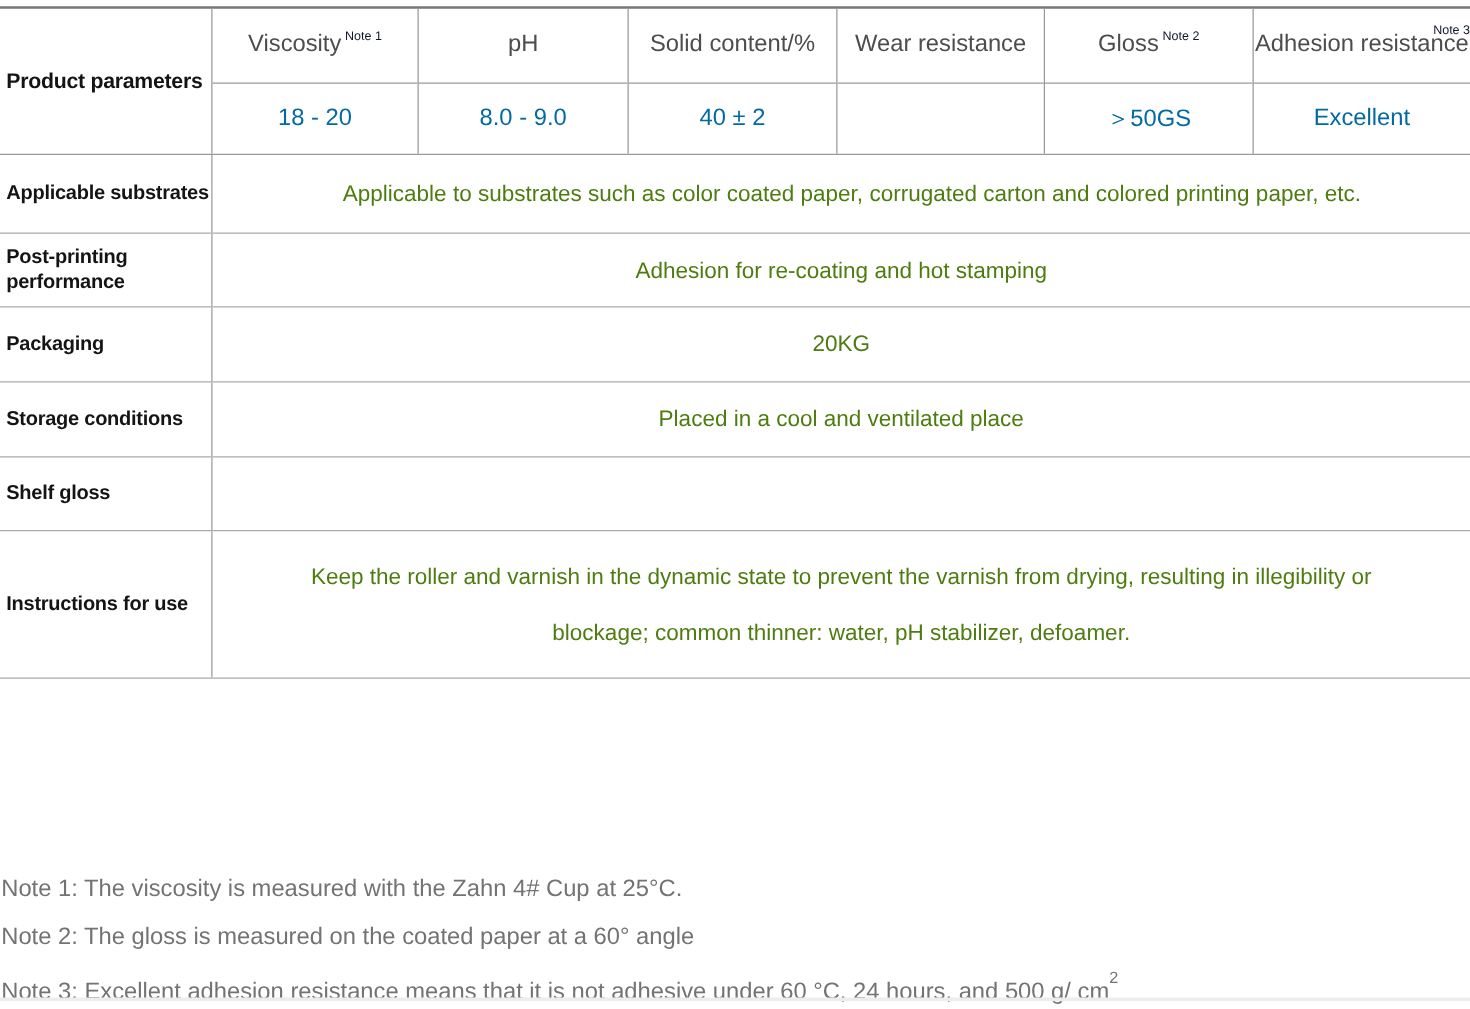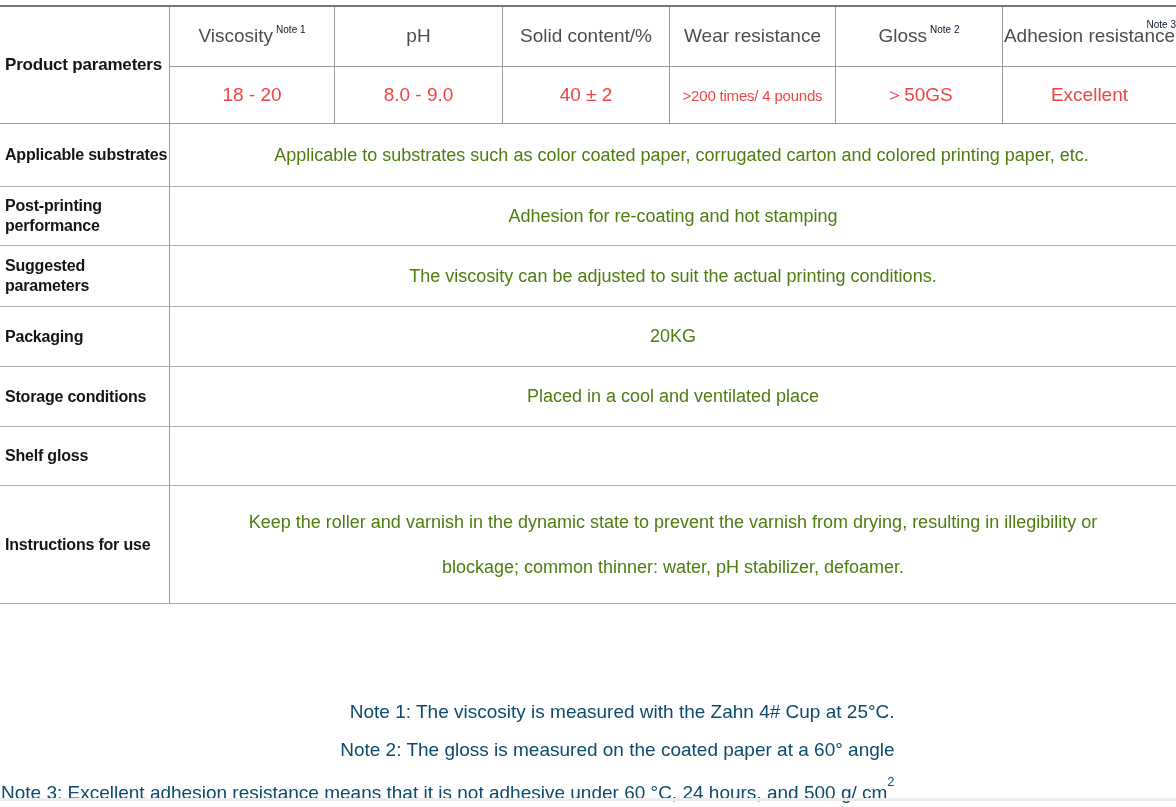--- a/index.html
+++ b/index.html
@@ -40,21 +40,21 @@
   .hcol.c5 { flex: 1; position: relative; }
   .hcol:not(.c5) { border-right: 1px solid #9a9a9a; }
   .hlabel {
     height: 60px; border-bottom: 1px solid #9a9a9a;
     display: flex; align-items: center; justify-content: center;
     font-size: 19px; color: #4d4d4d; text-align: center; line-height: 1.1;
   }
   .hvalue {
     height: 56px;
     display: flex; align-items: center; justify-content: center;
-    font-size: 19px; color: #ef4444; text-align: center;
+    font-size: 19px; color: #0369a1; text-align: center;
   }
   .hcol.c3 .hvalue { font-size: 15px; letter-spacing: -0.2px; }
   .hcol.c5 .hlabel .two-line { text-align: left; }
   .note-ref {
     color: #0f172a; font-size: 10px; font-weight: normal;
     position: relative; top: -7px; margin-left: 3px; white-space: nowrap;
   }
   .hcol.c5 .note-ref { position: absolute; top: 12px; right: 0px; margin: 0; }
 
   
@@ -78,21 +78,21 @@
   .r3 { height: 61px; }
   .r4 { height: 60px; }
   .r5 { height: 60px; }
   .r6 { height: 59px; }
   .r7 { height: 118px; }
   .r7 .val { line-height: 45px; }
   .r7 .val span { max-width: 890px; display: inline-block; }
 
   
   .notes { position: absolute; top: 700px; left: 1px; }
-  .note { font-size: 19px; color: #0c4a6e; line-height: 23px; margin-bottom: 15px; text-align: right; }
+  .note { font-size: 19px; color: #737373; line-height: 23px; margin-bottom: 15px; }
   .note sup { font-size: 13px; position: relative; top: -6px; }
 
   
   .bottom-strip {
     position: absolute; left: 0; top: 798px; width: 1176px; height: 3px;
     background: #ededed;
   }
 </style>
 </head>
 <body>
@@ -126,21 +126,20 @@
           <div class="hlabel">
             <span>Solid content/%</span>
           </div>
           <div class="hvalue">40 ± 2</div>
         </div>
 
         <div class="hcol c3">
           <div class="hlabel">
             <span>Wear resistance</span>
           </div>
-          <div class="hvalue">&gt;200 times/ 4 pounds</div>
         </div>
 
         <div class="hcol c4">
           <div class="hlabel">
             <span>Gloss</span>
               <span class="note-ref">Note 2</span>
           </div>
           <div class="hvalue">＞50GS</div>
         </div>
 
@@ -163,26 +162,20 @@
     </div>
 
 
     <div class="row r2">
       <div class="lbl">
           <span>Post-printing performance</span>
         </div>
       <div class="val">Adhesion for re-coating and hot stamping</div>
     </div>
 
-    <div class="row r3">
-      <div class="lbl">
-          <span>Suggested parameters</span>
-        </div>
-      <div class="val">The viscosity can be adjusted to suit the actual printing conditions.</div>
-    </div>
 
     <div class="row r4">
       <div class="lbl">
           <span>Packaging</span>
         </div>
       <div class="val">20KG</div>
     </div>
 
     <div class="row r5">
       <div class="lbl">

